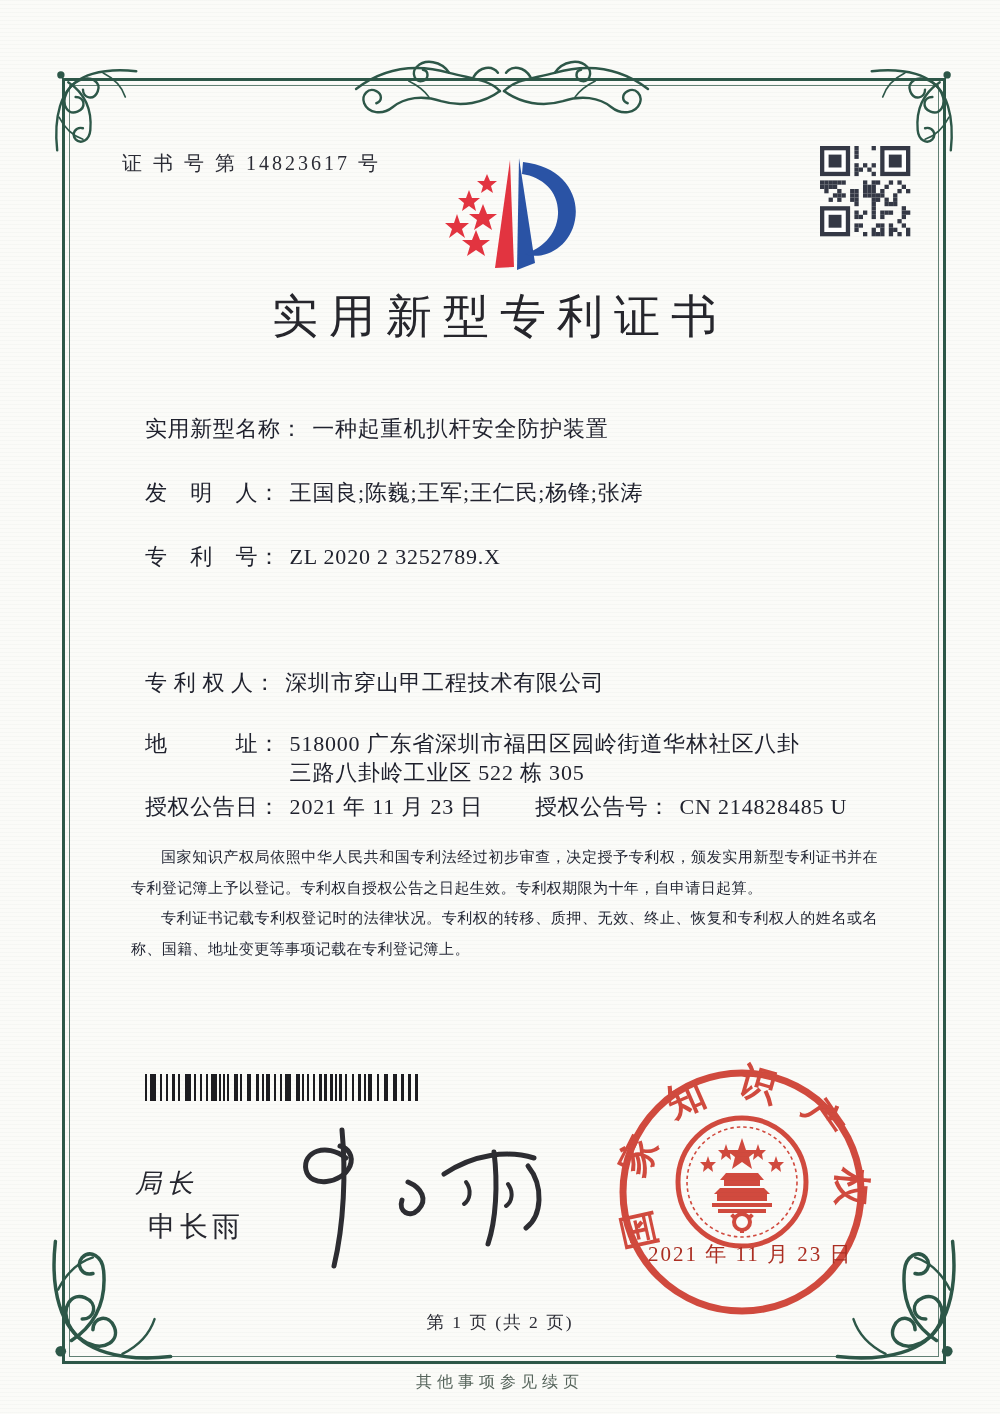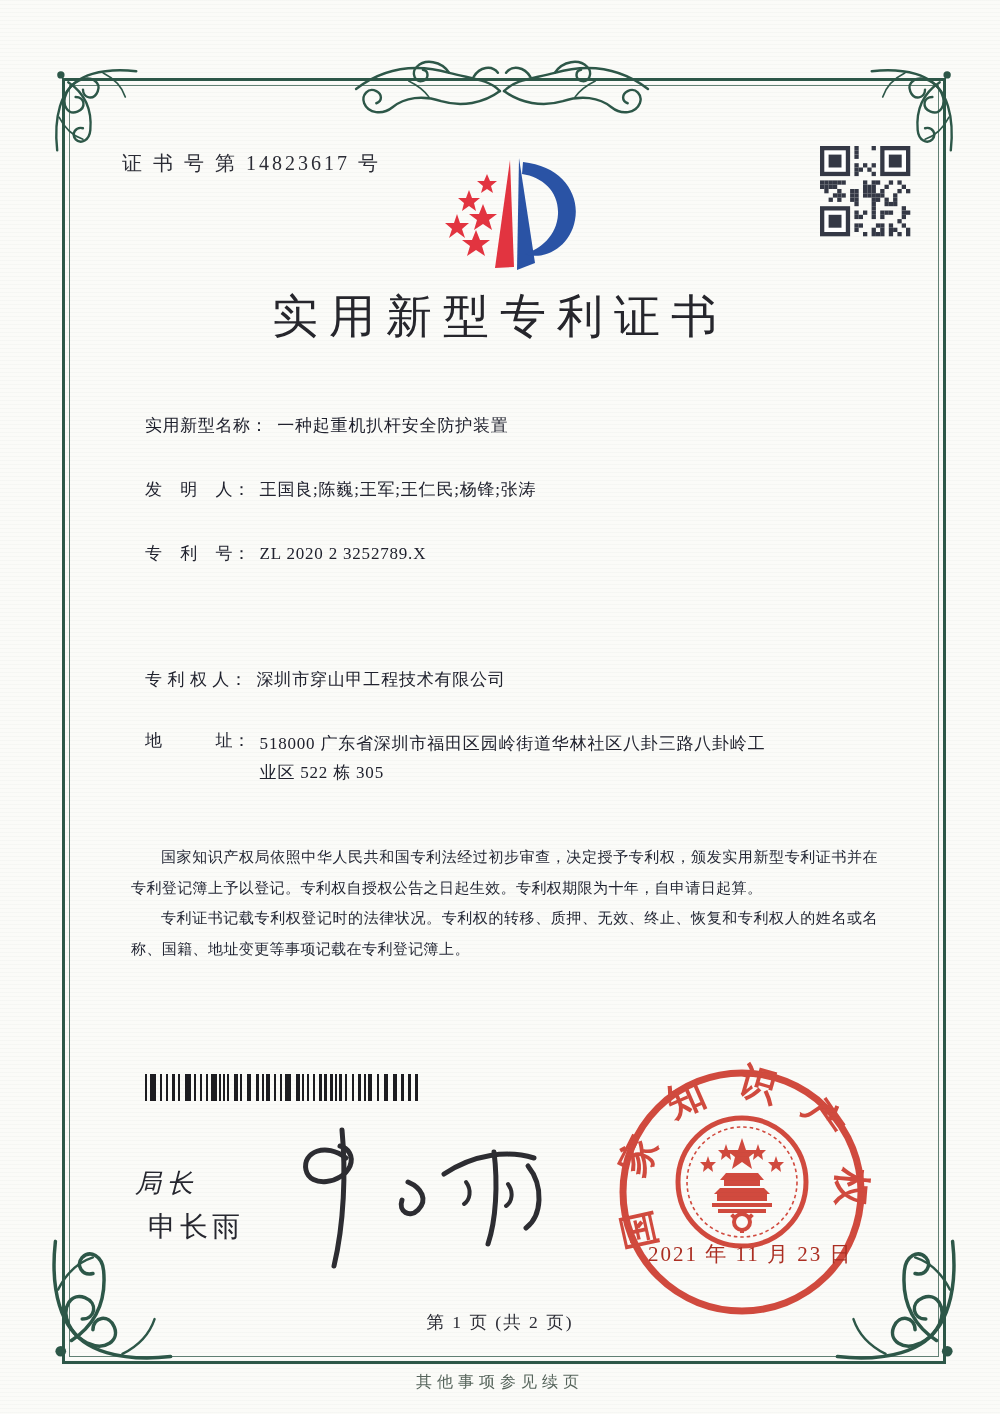--- a/index.html
+++ b/index.html
@@ -31,21 +31,21 @@
   .orn{position:absolute;color:var(--border-green);}
   
   .cert-no{position:absolute;left:122px;top:150px;font-size:20px;letter-spacing:3px;color:#2b2c35;}
   .logo{position:absolute;left:424px;top:150px;}
   .qr{position:absolute;left:820px;top:146px;}
   .title{
     position:absolute;left:0;top:286px;width:100%;text-align:center;
     font-size:46px;font-weight:normal;letter-spacing:11px;color:#26262c;
   }
   
-  .field{position:absolute;left:145px;font-size:17px;letter-spacing:.6px;color:#20222e;white-space:nowrap;}
+  .field{position:absolute;left:145px;font-size:22px;letter-spacing:.6px;color:#20222e;white-space:nowrap;}
   .field .lbl{margin-right:9px;}
   .field .val{letter-spacing:.8px;}
   .field-addr .val{display:inline-block;width:512px;white-space:normal;vertical-align:top;line-height:29px;}
   .grant-col2{position:absolute;left:390px;top:0;}
   
   .body-text{position:absolute;left:131px;top:842px;width:747px;font-size:15px;
     line-height:30.5px;text-align:justify;color:#1e2230;letter-spacing:.4px;}
   .body-text p{text-indent:2em;}
   
   .barcode{position:absolute;left:145px;top:1074px;}
@@ -252,20 +252,26 @@
   </div>
   <div class="field" style="top:542px">
     <span class="lbl">专　利　号：</span><span class="val">ZL 2020 2 3252789.X</span>
   </div>
   <div class="field" style="top:668px">
     <span class="lbl">专 利 权 人：</span><span class="val">深圳市穿山甲工程技术有限公司</span>
   </div>
   <div class="field field-addr" style="top:729px">
     <span class="lbl">地　　　址：</span><span class="val">518000 广东省深圳市福田区园岭街道华林社区八卦三路八卦岭工业区 522 栋 305</span>
   </div>
+  <div class="field" style="top:792px;width:740px">
+    <span class="lbl">授权公告日：</span><span class="val">2021 年 11 月 23 日</span>
+    <span class="grant-col2">
+      <span class="lbl">授权公告号：</span><span class="val">CN 214828485 U</span>
+    </span>
+  </div>
 
   <div class="body-text">
     <p>国家知识产权局依照中华人民共和国专利法经过初步审查，决定授予专利权，颁发实用新型专利证书并在专利登记簿上予以登记。专利权自授权公告之日起生效。专利权期限为十年，自申请日起算。</p>
     <p>专利证书记载专利权登记时的法律状况。专利权的转移、质押、无效、终止、恢复和专利权人的姓名或名称、国籍、地址变更等事项记载在专利登记簿上。</p>
   </div>
 
   <svg class="barcode" width="278" height="27" viewBox="0 0 278 27">
     <g id="bc-bars" fill="#1c1c20">
         <rect x="0" y="0" width="2" height="27"></rect>
         <rect x="5" y="0" width="6" height="27"></rect>

